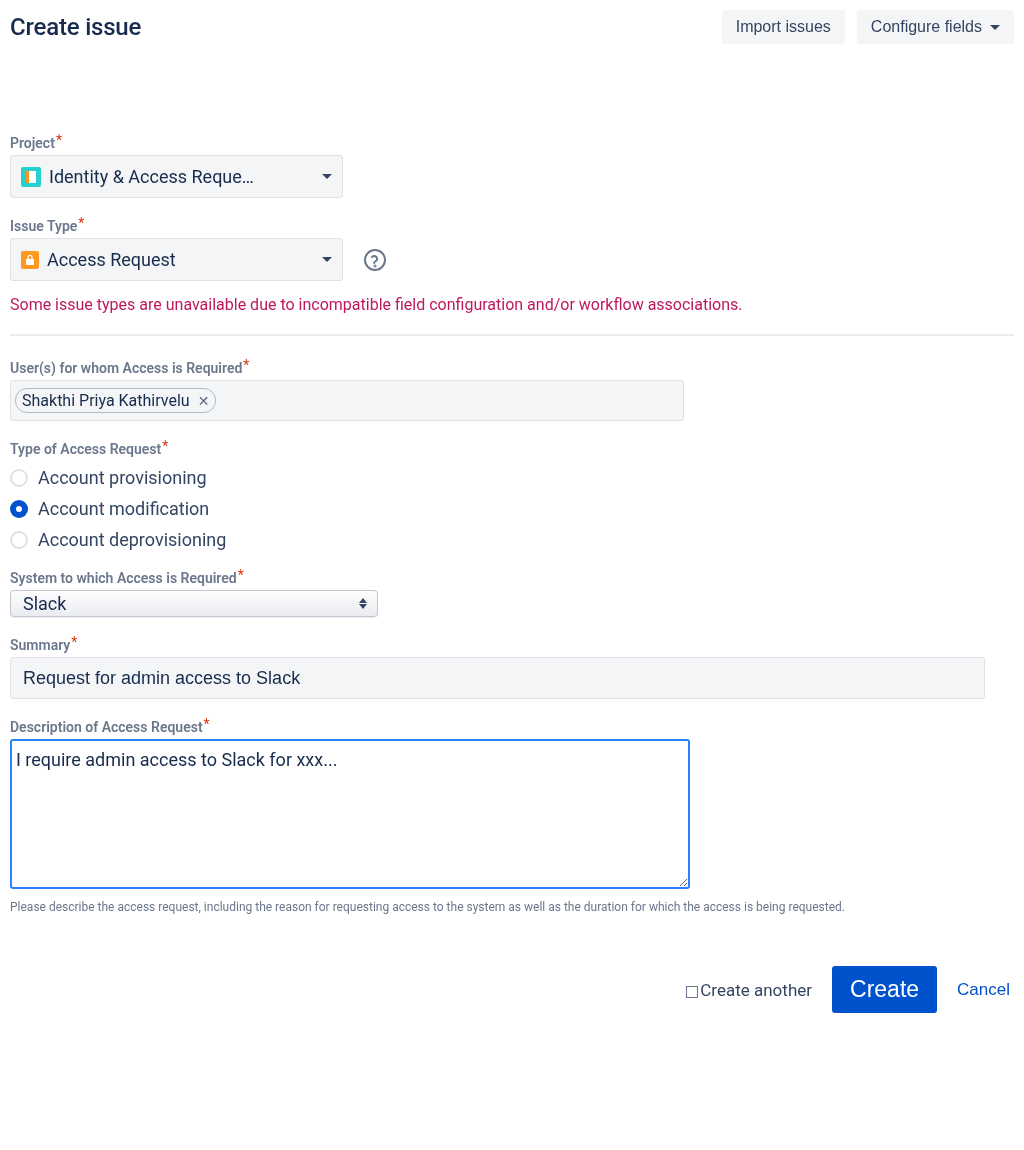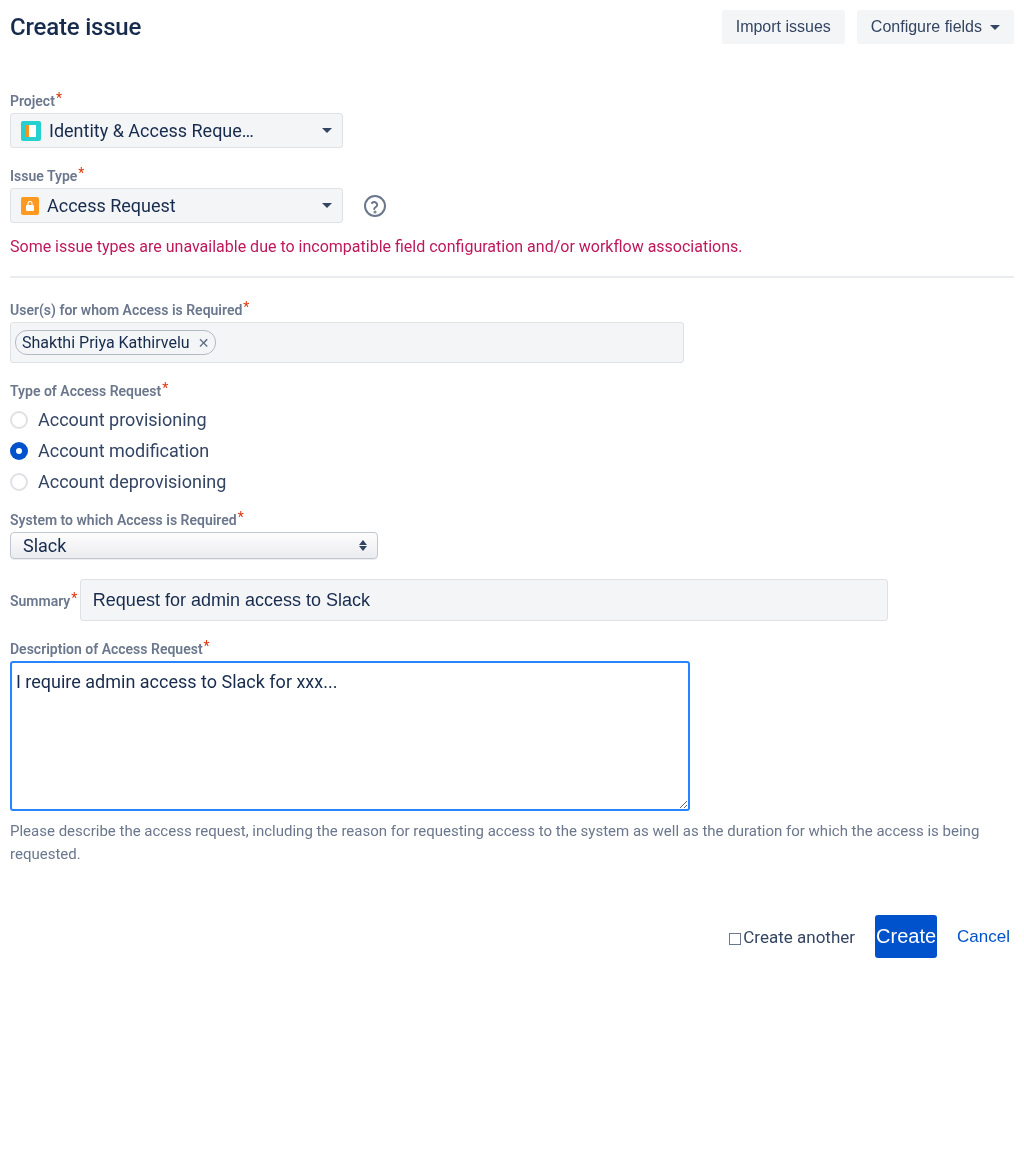--- a/index.html
+++ b/index.html
@@ -11,21 +11,21 @@
       font-family: -apple-system, BlinkMacSystemFont, "Segoe UI", Roboto, Helvetica, Arial, sans-serif;
       font-size: 14px;
       color: #172B4D;
       padding: 10px;
       width: 1024px;
     }
     .header {
       display: flex;
       justify-content: space-between;
       align-items: center;
-      margin-bottom: 49px;
+      margin-bottom: 91px;
     }
     .header h1 {
       font-size: 24px;
       font-weight: 500;
       letter-spacing: -0.2px;
     }
     .header-buttons {
       display: flex;
       gap: 12px;
     }
@@ -60,21 +60,21 @@
     }
     .select-box {
       display: flex;
       align-items: center;
       justify-content: space-between;
       background: #F4F5F7;
       border: 1px solid #DFE1E6;
       border-radius: 3px;
       padding: 6px 10px;
       width: 333px;
-      height: 35px;
+      height: 43px;
       cursor: pointer;
     }
     .select-box-content {
       display: flex;
       align-items: center;
       gap: 8px;
       overflow: hidden;
     }
     .select-box-text {
       font-size: 18px;
@@ -222,21 +222,21 @@
       position: absolute;
       right: 10px;
       display: flex;
       flex-direction: column;
       gap: 1px;
     }
     .text-input {
       background: #F4F5F7;
       border: 1px solid #DFE1E6;
       border-radius: 3px;
-      width: 808px;
+      width: 975px;
       height: 42px;
       padding: 8px 12px;
       font-size: 18px;
       color: #172B4D;
     }
     .textarea-wrap {
       position: relative;
       width: 680px;
     }
     .textarea-input {
@@ -245,21 +245,21 @@
       border-radius: 3px;
       width: 680px;
       height: 150px;
       padding: 8px 4px;
       font-size: 18px;
       color: #172B4D;
       font-family: inherit;
       resize: both;
     }
     .description-help {
-      font-size: 15px;
+      font-size: 12px;
       color: #6B778C;
       margin-top: 6px;
       line-height: 1.5;
     }
     .footer {
       display: flex;
       justify-content: flex-end;
       align-items: center;
       gap: 20px;
       margin-top: 50px;
@@ -277,22 +277,22 @@
       height: 12px;
       border: 1.5px solid #6B778C;
       cursor: pointer;
       margin-bottom: 2px;
     }
     .btn-primary {
       background: #0052CC;
       color: white;
       border: none;
       border-radius: 3px;
-      padding: 10px 1px;
-      font-size: 20px;
+      padding: 10px 18px;
+      font-size: 23px;
       font-weight: 500;
       cursor: pointer;
     }
     .btn-link {
       background: none;
       border: none;
       color: #0052CC;
       font-size: 17px;
       cursor: pointer;
       padding: 10px 0;

